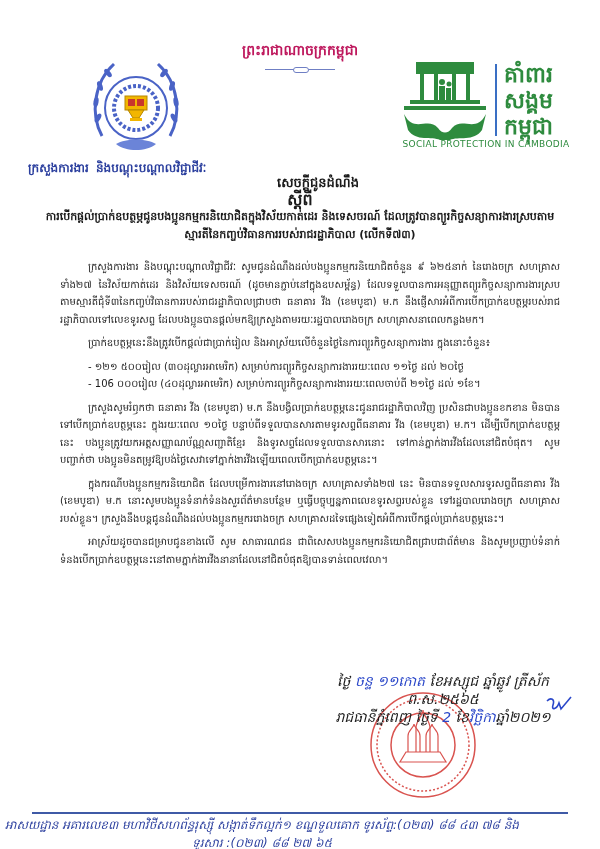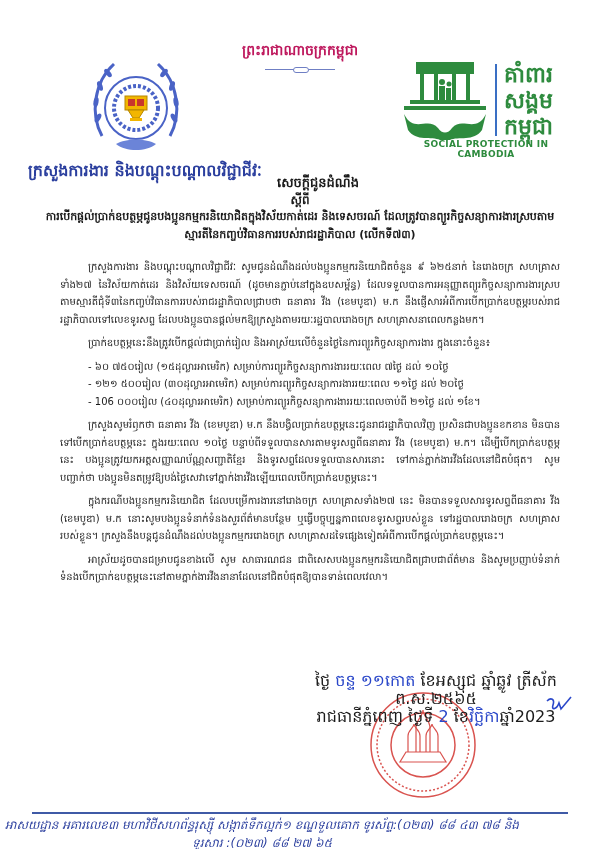--- a/index.html
+++ b/index.html
@@ -15,39 +15,39 @@
   .kingdom .l2 { font-size: 12.5px; line-height: 18px; margin-top: 2px; }
   .kingdom .orn { margin: 6px auto 0; width: 70px; height: 6px; position: relative; }
   .kingdom .orn::before { content: ""; position: absolute; left: 0; right: 0; top: 3px; border-top: 1px solid #6f7fc4; }
   .kingdom .orn::after { content: ""; position: absolute; left: 28px; width: 14px; top: 1px; height: 4px; border: 1px solid #6f7fc4; border-radius: 3px; background: #fff; }
 
   
   .mol-logo { left: 88px; top: 58px; width: 96px; height: 104px; }
 
   
   .sp-logo { left: 398px; top: 58px; width: 170px; height: 100px; }
-  .sp-text { left: 398px; top: 139px; width: 176px; font-size: 9px; color: #2e8b3e; letter-spacing: 0.3px; text-align: center; font-weight: bold; }
+  .sp-text { left: 398px; top: 139px; width: 176px; font-size: 9px; color: #2e8b3e; letter-spacing: 0.3px; text-align: center; }
 
   
-  .ministry { left: 28px; top: 160px; font-size: 16px; font-weight: bold; color: #2b3f9e; }
+  .ministry { left: 28px; top: 160px; font-size: 12px; font-weight: bold; color: #2b3f9e; font-family: Liberation Mono, monospace; }
 
   
   .title-block { left: 0; width: 600px; top: 174px; text-align: center; }
   .title-block .t1 { font-size: 13px; font-weight: bold; line-height: 18px; margin-left: 36px; }
-  .title-block .t2 { font-size: 12px; font-weight: bold; line-height: 16px; }
+  .title-block .t2 { font-size: 16px; font-weight: bold; line-height: 16px; }
   .title-block .t3 { font-size: 11px; font-weight: bold; line-height: 18px; padding: 0 40px; }
 
   
   .body { left: 60px; width: 500px; top: 258px; font-size: 10px; line-height: 17.5px; text-align: justify; }
   .body p { margin: 0 0 6px 0; text-indent: 28px; }
   .body ul { list-style: none; margin: 0 0 6px 28px; padding: 0; }
   .body ul li::before { content: "- "; }
 
   
-  .date { left: 311px; width: 250px; top: 672px; font-size: 16px; line-height: 18px; text-align: center; }
+  .date { left: 318px; width: 250px; top: 672px; font-size: 14px; font-style: italic; line-height: 18px; text-align: center; }
   .date .hand { color: #2a47c9; }
   .sig { left: 545px; top: 695px; width: 28px; height: 20px; }
   .seal { left: 368px; top: 690px; width: 110px; height: 110px; }
 
   
   .footer-rule { left: 32px; width: 536px; top: 812px; height: 2px; background: #3f5aa6; }
   .footer { left: 0; width: 524px; top: 817px; text-align: center; font-size: 12px; font-style: italic; color: #2b3f9e; }
 </style>
 </head>
 <body>
@@ -116,21 +116,20 @@
 <div class="abs title-block">
   <div class="t1">សេចក្តីជូនដំណឹង</div>
   <div class="t2">ស្តីពី</div>
   <div class="t3">ការបើកផ្តល់ប្រាក់ឧបត្ថម្ភជូនបងប្អូនកម្មករនិយោជិតក្នុងវិស័យកាត់ដេរ និងទេសចរណ៍ ដែលត្រូវបានព្យួរកិច្ចសន្យាការងារស្របតាមស្មារតីនៃកញ្ចប់វិធានការរបស់រាជរដ្ឋាភិបាល (លើកទី៧៣)</div>
 </div>
 
 <div class="abs body">
   <p>ក្រសួងការងារ និងបណ្តុះបណ្តាលវិជ្ជាជីវៈ សូមជូនដំណឹងដល់បងប្អូនកម្មករនិយោជិតចំនួន ៩ ៦២៥នាក់ នៃរោងចក្រ សហគ្រាសទាំង២៧ នៃវិស័យកាត់ដេរ និងវិស័យទេសចរណ៍ (ដូចមានភ្ជាប់នៅក្នុងឧបសម្ព័ន្ធ) ដែលទទួលបានការអនុញ្ញាតព្យួរកិច្ចសន្យាការងារស្របតាមស្មារតីជុំទី៣នៃកញ្ចប់វិធានការរបស់រាជរដ្ឋាភិបាលជ្រាបថា ធនាគារ វីង (ខេមបូឌា) ម.ក នឹងផ្ញើសារអំពីការបើកប្រាក់ឧបត្ថម្ភរបស់រាជរដ្ឋាភិបាលទៅលេខទូរសព្ទ ដែលបងប្អូនបានផ្តល់មកឱ្យក្រសួងតាមរយៈរដ្ឋបាលរោងចក្រ សហគ្រាសនាពេលកន្លងមក។</p>
   <p>ប្រាក់ឧបត្ថម្ភនេះនឹងត្រូវបើកផ្តល់ជាប្រាក់រៀល និងអាស្រ័យលើចំនួនថ្ងៃនៃការព្យួរកិច្ចសន្យាការងារ ក្នុងនោះចំនួន៖</p>
   <ul>
-    <li>៦០ ៧៥០រៀល (១៥ដុល្លារអាមេរិក) សម្រាប់ការព្យួរកិច្ចសន្យាការងាររយៈពេល ៧ថ្ងៃ ដល់ ១០ថ្ងៃ</li>
     <li>១២១ ៥០០រៀល (៣០ដុល្លារអាមេរិក) សម្រាប់ការព្យួរកិច្ចសន្យាការងាររយៈពេល ១១ថ្ងៃ ដល់ ២០ថ្ងៃ</li>
     <li>106 ០០០រៀល (៤០ដុល្លារអាមេរិក) សម្រាប់ការព្យួរកិច្ចសន្យាការងាររយៈពេលចាប់ពី ២១ថ្ងៃ ដល់ ១ខែ។</li>
   </ul>
   <p>ក្រសួងសូមរំឭកថា ធនាគារ វីង (ខេមបូឌា) ម.ក នឹងបង្វិលប្រាក់ឧបត្ថម្ភនេះជូនរាជរដ្ឋាភិបាលវិញ ប្រសិនជាបងប្អូនខកខាន មិនបានទៅបើកប្រាក់ឧបត្ថម្ភនេះ ក្នុងរយៈពេល ១០ថ្ងៃ បន្ទាប់ពីទទួលបានសារតាមទូរសព្ទពីធនាគារ វីង (ខេមបូឌា) ម.ក។ ដើម្បីបើកប្រាក់ឧបត្ថម្ភនេះ បងប្អូនត្រូវយកអត្តសញ្ញាណប័ណ្ណសញ្ជាតិខ្មែរ និងទូរសព្ទដែលទទួលបានសារនោះ ទៅកាន់ភ្នាក់ងារវីងដែលនៅជិតបំផុត។ សូមបញ្ជាក់ថា បងប្អូនមិនតម្រូវឱ្យបង់ថ្លៃសេវាទៅភ្នាក់ងារវីងឡើយពេលបើកប្រាក់ឧបត្ថម្ភនេះ។</p>
   <p>ក្នុងករណីបងប្អូនកម្មករនិយោជិត ដែលបម្រើការងារនៅរោងចក្រ សហគ្រាសទាំង២៧ នេះ មិនបានទទួលសារទូរសព្ទពីធនាគារ វីង (ខេមបូឌា) ម.ក នោះសូមបងប្អូនទំនាក់ទំនងសួរព័ត៌មានបន្ថែម ឬធ្វើបច្ចុប្បន្នភាពលេខទូរសព្ទរបស់ខ្លួន ទៅរដ្ឋបាលរោងចក្រ សហគ្រាសរបស់ខ្លួន។ ក្រសួងនឹងបន្តជូនដំណឹងដល់បងប្អូនកម្មកររោងចក្រ សហគ្រាសដទៃផ្សេងទៀតអំពីការបើកផ្តល់ប្រាក់ឧបត្ថម្ភនេះ។</p>
   <p>អាស្រ័យដូចបានជម្រាបជូនខាងលើ សូម សាធារណជន ជាពិសេសបងប្អូនកម្មករនិយោជិតជ្រាបជាព័ត៌មាន និងសូមប្រញាប់ទំនាក់ទំនងបើកប្រាក់ឧបត្ថម្ភនេះនៅតាមភ្នាក់ងារវីងនានាដែលនៅជិតបំផុតឱ្យបានទាន់ពេលវេលា។</p>
 </div>
 
 <div class="abs seal">
   <svg viewBox="0 0 110 110" width="110" height="110">
@@ -150,21 +149,21 @@
 
 <div class="abs date">
   <div>
     <span>ថ្ងៃ</span>
     <span class="hand">ចន្ទ ១១កោត</span>
     <span>ខែអស្សុជ ឆ្នាំឆ្លូវ ត្រីស័ក ព.ស.២៥៦៥</span>
   </div>
   <div>
     <span>រាជធានីភ្នំពេញ ថ្ងៃទី</span>
     <span class="hand">2</span>
-    <span>ខែ</span><span class="hand">វិច្ឆិកា</span><span>ឆ្នាំ2023</span>
+    <span>ខែ</span><span class="hand">វិច្ឆិកា</span><span>ឆ្នាំ២០២១</span>
   </div>
 </div>
 
 <div class="abs sig">
   <svg viewBox="0 0 28 20" width="28" height="20">
     <path d="M2 6 C 6 2, 10 4, 8 10 C 6 16, 12 14, 14 8 L 16 14 L 26 2" fill="none" stroke="#2a47c9" stroke-width="1.6"></path>
   </svg>
 </div>
 
 <div class="abs footer-rule"></div>

